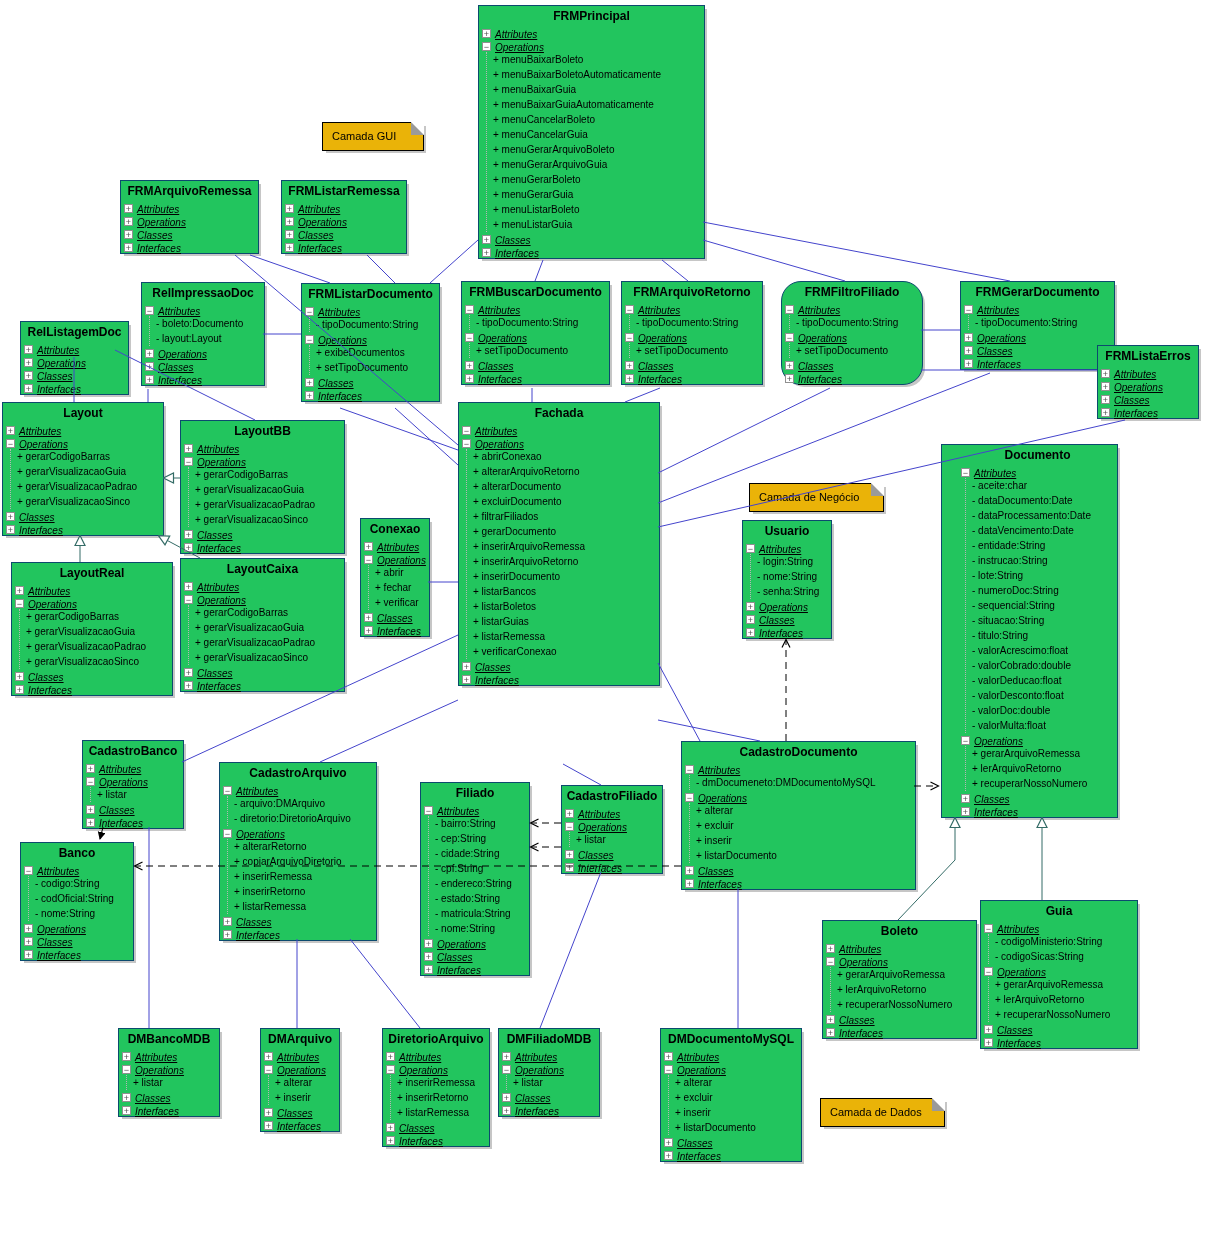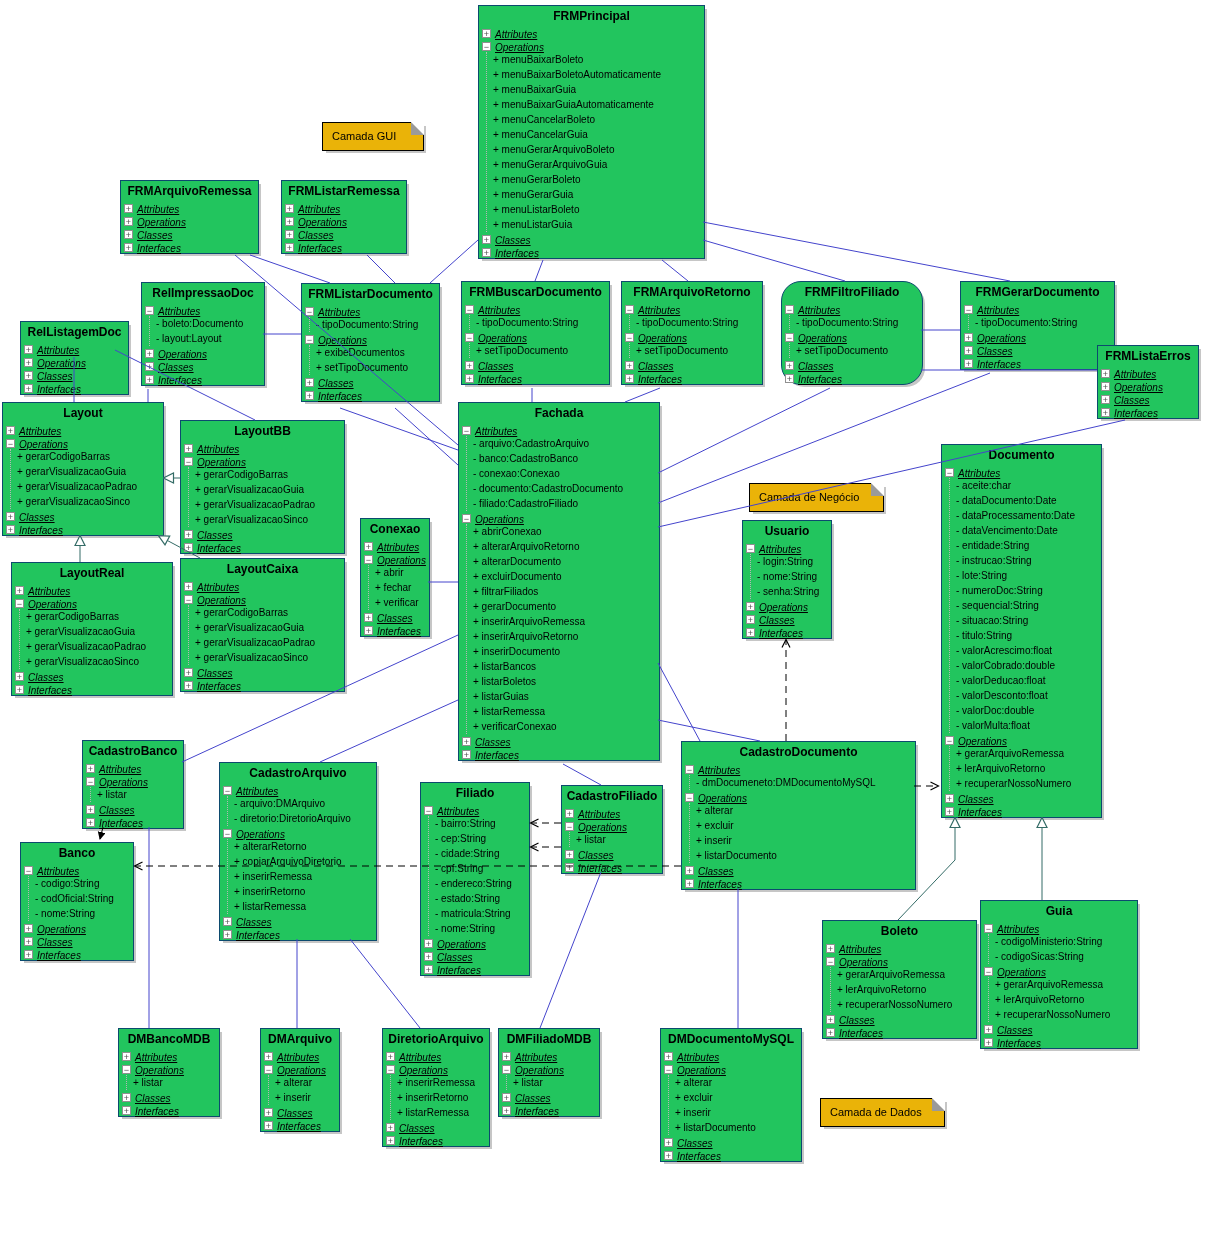--- a/index.html
+++ b/index.html
@@ -182,27 +182,20 @@
         <div class="member">+ gerarVisualizacaoGuia</div>
         <div class="member">+ gerarVisualizacaoPadrao</div>
         <div class="member">+ gerarVisualizacaoSinco</div>
       </div>
       <div class="uml-section"><span class="expander">+</span><span class="sec-label">Classes</span></div>
       <div class="uml-section"><span class="expander">+</span><span class="sec-label">Interfaces</span></div>
     </div>
     <div class="uml-class" style="left: 458px; top: 402px; width: 200px;">
       <div class="uml-title">Fachada</div>
       <div class="uml-section"><span class="expander">−</span><span class="sec-label">Attributes</span></div>
-      <div class="members">
-        <div class="member">- arquivo:CadastroArquivo</div>
-        <div class="member">- banco:CadastroBanco</div>
-        <div class="member">- conexao:Conexao</div>
-        <div class="member">- documento:CadastroDocumento</div>
-        <div class="member">- filiado:CadastroFiliado</div>
-      </div>
       <div class="uml-section"><span class="expander">−</span><span class="sec-label">Operations</span></div>
       <div class="members">
         <div class="member">+ abrirConexao</div>
         <div class="member">+ alterarArquivoRetorno</div>
         <div class="member">+ alterarDocumento</div>
         <div class="member">+ excluirDocumento</div>
         <div class="member">+ filtrarFiliados</div>
         <div class="member">+ gerarDocumento</div>
         <div class="member">+ inserirArquivoRemessa</div>
         <div class="member">+ inserirArquivoRetorno</div>
@@ -233,21 +226,21 @@
       <div class="uml-section"><span class="expander">−</span><span class="sec-label">Attributes</span></div>
       <div class="members">
         <div class="member">- login:String</div>
         <div class="member">- nome:String</div>
         <div class="member">- senha:String</div>
       </div>
       <div class="uml-section"><span class="expander">+</span><span class="sec-label">Operations</span></div>
       <div class="uml-section"><span class="expander">+</span><span class="sec-label">Classes</span></div>
       <div class="uml-section"><span class="expander">+</span><span class="sec-label">Interfaces</span></div>
     </div>
-    <div class="uml-class" style="left: 941px; top: 444px; width: 159px;">
+    <div class="uml-class" style="left: 941px; top: 444px; width: 159px; padding-left: 16px;">
       <div class="uml-title">Documento</div>
       <div class="uml-section"><span class="expander">−</span><span class="sec-label">Attributes</span></div>
       <div class="members">
         <div class="member">- aceite:char</div>
         <div class="member">- dataDocumento:Date</div>
         <div class="member">- dataProcessamento:Date</div>
         <div class="member">- dataVencimento:Date</div>
         <div class="member">- entidade:String</div>
         <div class="member">- instrucao:String</div>
         <div class="member">- lote:String</div>

